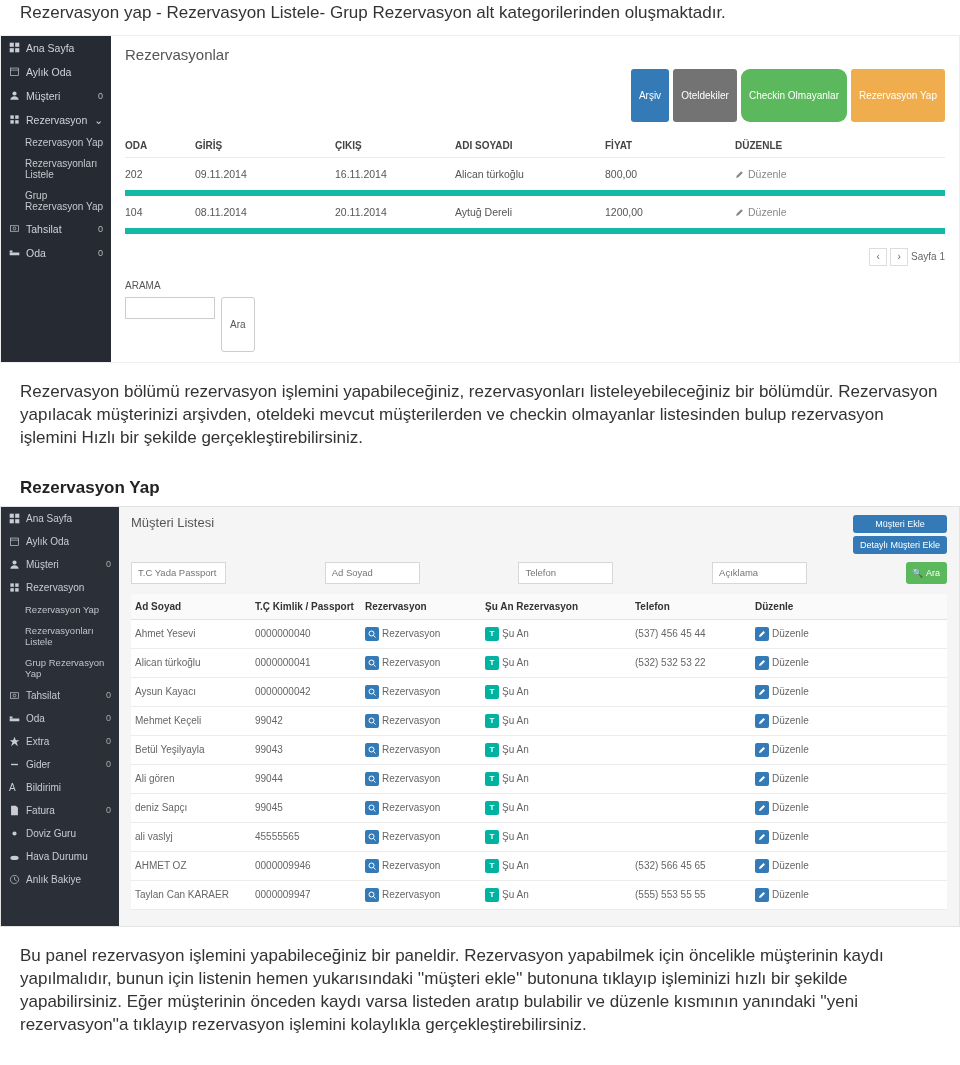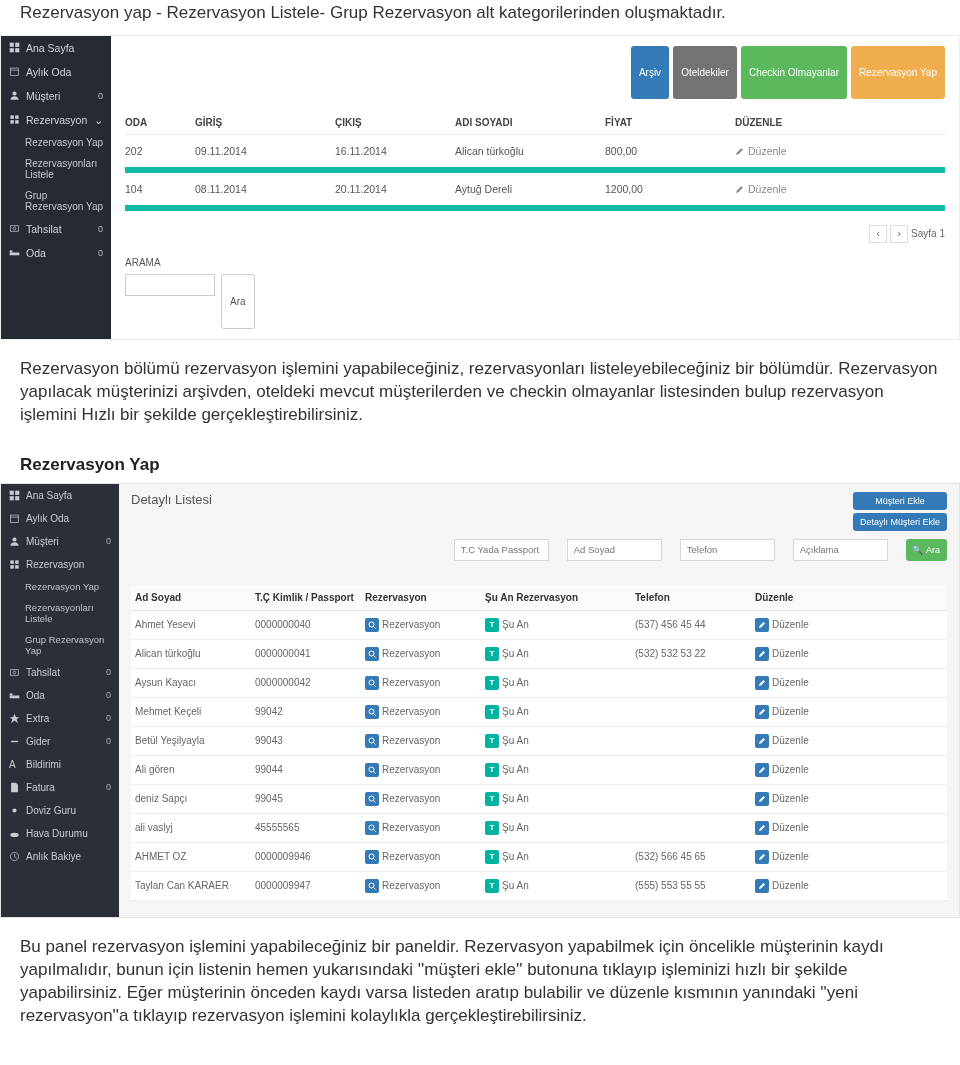--- a/index.html
+++ b/index.html
@@ -18,21 +18,21 @@
     .sidebar1 .s-item .badge { margin-left: auto; font-size: 9px; color: #bbb; }
     .sidebar1 .s-item.open .caret { margin-left: auto; }
     .sidebar1 .s-sub { padding: 5px 8px 5px 24px; font-size: 10px; color: #c5c8cf; }
     .ic { width: 11px; height: 11px; display: inline-block; }
     .main1 { flex: 1; padding: 10px 14px; background: #fff; }
     .main1 .title { font-size: 15px; color: #555; margin-bottom: 6px; }
     .main1 .topbtns { display: flex; gap: 4px; justify-content: flex-end; margin-bottom: 12px; }
     .btn { padding: 21px 8px; border-radius: 3px; font-size: 10px; color: #fff; border: none; cursor: pointer; }
     .btn-blue   { background: #337ab7; }
     .btn-red    { background: #737373; }
-    .btn-green  { background: #5cb85c; }
+    .btn-green  { background: #5cb85c; border-radius: 9px; }
     .btn-orange { background: #f0ad4e; }
     .btn-default { background: #fff; color: #555; border: 1px solid #ccc; }
     
     .tbl1-head { display: grid; grid-template-columns: 70px 140px 120px 150px 130px 110px; font-size: 10px; color: #444; padding: 6px 0; border-bottom: 1px solid #eaeaea; font-weight: bold; }
     .tbl1-row  { display: grid; grid-template-columns: 70px 140px 120px 150px 130px 110px; font-size: 10.5px; color: #555; padding: 10px 0; border-bottom: 6px solid #14b8a6; align-items: center; }
     .edit-link { display: inline-flex; align-items: center; gap: 4px; color: #888; }
     .pencil { width: 9px; height: 9px; }
     .pag { display: flex; justify-content: flex-end; gap: 3px; align-items: center; margin: 14px 0; font-size: 10px; color: #666; }
     .pag .pgbtn { background: #fff; border: 1px solid #ddd; width: 18px; height: 18px; display:flex; align-items:center; justify-content:center; cursor:pointer; }
     .srch-lbl { font-size: 10px; color: #555; margin-bottom: 6px; }
@@ -41,21 +41,21 @@
     
     
     .app2 { display: flex; background: #f0f0f0; border: 1px solid #e3e3e3; font-size: 10px; color: #444; margin-bottom: 18px; }
     .sidebar2 { width: 118px; background: #2b3038; color: #c8cbd3; padding: 0; font-size: 10px; }
     .sidebar2 .s-item { display: flex; align-items: center; padding: 6px 8px; gap: 6px; cursor: pointer; }
     .sidebar2 .s-item .badge { margin-left: auto; font-size: 9px; color: #aaa; }
     .sidebar2 .s-sub { padding: 5px 8px 5px 24px; font-size: 9.5px; color: #c0c4cb; }
     .main2 { flex: 1; background: #f5f5f5; padding: 8px 12px 16px 12px; }
     .main2 .mtitle { font-size: 13px; color: #555; margin-bottom: 6px; }
     .main2 .topbtns2 { display: flex; gap: 3px; justify-content: flex-end; margin-bottom: 8px; flex-direction: column; }
-    .filters { display: flex; gap: 18px; justify-content: flex-end; margin-bottom: 24px; }
+    .filters { display: flex; gap: 18px; justify-content: space-between; margin-bottom: 10px; }
     .filters input { border: 1px solid #d7d7d7; padding: 4px 6px; font-size: 9.5px; width: 95px; height: 22px; background:#fff; }
     .btn-sm { padding: 4px 7px; font-size: 9px; border-radius: 3px; }
     .tbl2-head { display: grid; grid-template-columns: 120px 110px 120px 150px 120px 100px; font-size: 10px; color: #333; padding: 7px 4px; border-bottom: 1px solid #e2e2e2; font-weight: bold; background:#fafafa; }
     .tbl2-row  { display: grid; grid-template-columns: 120px 110px 120px 150px 120px 100px; font-size: 10px; color: #666; padding: 7px 4px; border-bottom: 1px solid #ececec; align-items: center; background:#fff; }
     .cellbtn { display: inline-flex; align-items: center; gap: 3px; }
     .sqicon { width: 14px; height: 14px; border-radius: 2px; display:inline-flex; align-items:center; justify-content:center; }
     .sq-blue { background:#337ab7; }
     .sq-teal { background:#00b3a1; }
   </style>
 </head>
@@ -116,20 +116,21 @@
       <span class="ic"><svg viewBox="0 0 16 16" fill="#c9ccd3">
             <rect x="1" y="8" width="14" height="4"></rect>
             <rect x="1" y="5" width="4" height="3"></rect>
           </svg></span>
       <span>Oda</span>
       <span class="badge">0</span>
     </div>
   </div>
 
   <div class="main1">
+    <div class="title">Rezervasyonlar</div>
     <div class="topbtns">
       <button class="btn btn-blue">Arşiv</button>
       <button class="btn btn-red">Oteldekiler</button>
       <button class="btn btn-green">Checkin Olmayanlar</button>
       <button class="btn btn-orange">Rezervasyon Yap</button>
     </div>
     <div class="tbl1-head">
       <div>ODA</div>
       <div>GİRİŞ</div>
       <div>ÇIKIŞ</div>
@@ -279,21 +280,21 @@
       <span class="ic"><svg viewBox="0 0 16 16" fill="none" stroke="#c9ccd3">
             <circle cx="8" cy="8" r="6"></circle>
             <path d="M8 4v4l3 2"></path>
           </svg></span>
       <span>Anlık Bakiye</span>
     </div>
   </div>
 
   <div class="main2">
     <div style="display:flex; justify-content:space-between; align-items:flex-start;">
-      <div class="mtitle">Detaylı Listesi</div>
+      <div class="mtitle">Müşteri Listesi</div>
       <div class="topbtns2">
         <button class="btn btn-blue btn-sm">Müşteri Ekle</button>
         <button class="btn btn-blue btn-sm">Detaylı Müşteri Ekle</button>
       </div>
     </div>
     <div class="filters">
       <input placeholder="T.C Yada Passport" style="">
       <input placeholder="Ad Soyad" style="">
       <input placeholder="Telefon" style="">
       <input placeholder="Açıklama" style="">

